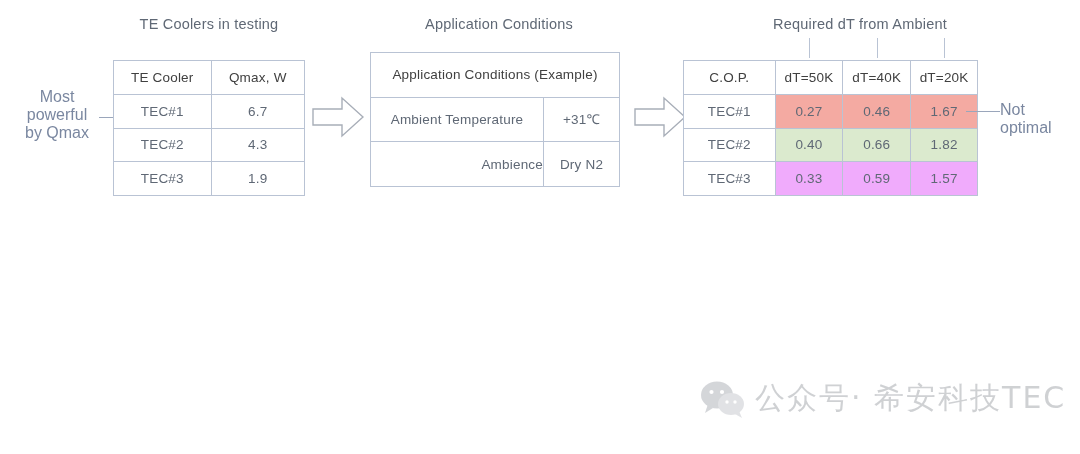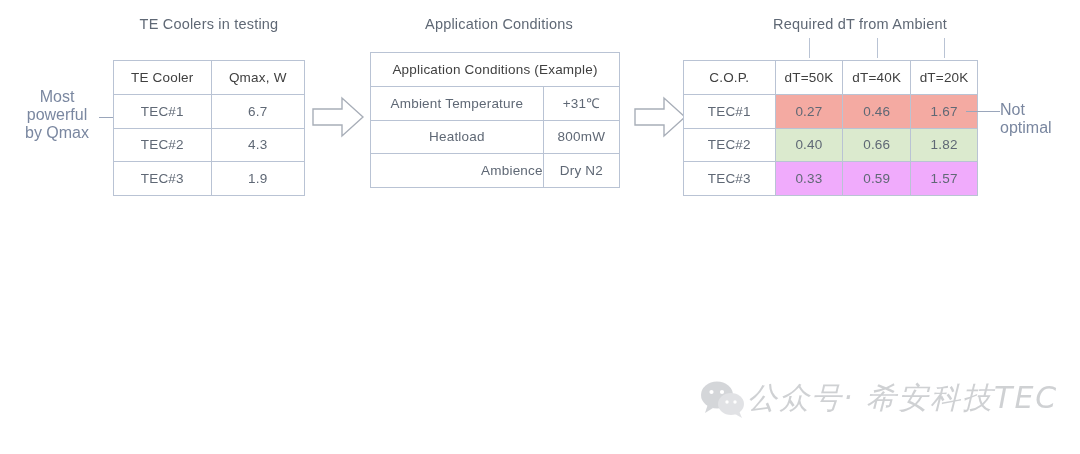--- a/index.html
+++ b/index.html
@@ -47,22 +47,22 @@
     font-size:16px; color:#7a87a0; line-height:18px; text-align:center;
   }
   .leader { position:absolute; border-top:1.2px solid #9aa6bb; }
 
   
   .arrow svg { display:block; }
 
   
   #watermark {
     position:absolute; left:700px; top:378px;
-    display:flex; align-items:center; gap:1px;
-    opacity:.42; pointer-events:none;font-style:italic;
+    display:flex; align-items:center; gap:9px;
+    opacity:.42; pointer-events:none;
   }
   #watermark .wm-text {
     font-size:30px; color:#8e9299; letter-spacing:2px;
     font-family:"DejaVu Sans", sans-serif; white-space:nowrap;
   }
 </style>
 </head>
 <body>
 
 <div class="abs caption" style="left:113px; top:16px; width:192px;">TE Coolers in testing</div>
@@ -110,24 +110,20 @@
 </div>
 
 <table class="tbl" style="left:370px; top:52px; width:250px; height:135px;">
   <tbody>
       <tr>
     <td class="hdr" colspan="2" style="height:33.75px;">Application Conditions (Example)</td>
   </tr>
   <tr>
     <td style="width:178px; height:33.75px;">Ambient Temperature</td>
     <td style="width:80px;">+31℃</td>
-  </tr>
-  <tr>
-    <td style="height:33.75px;">Heatload</td>
-    <td>800mW</td>
   </tr>
   <tr>
     <td style="height:33.75px;text-align:right;">Ambience</td>
     <td>Dry N2</td>
   </tr>
 </tbody>
   </table>
 
 <div class="abs arrow" style="left:634px; top:96px;">
   <svg width="52" height="42" viewBox="0 0 52 42">

